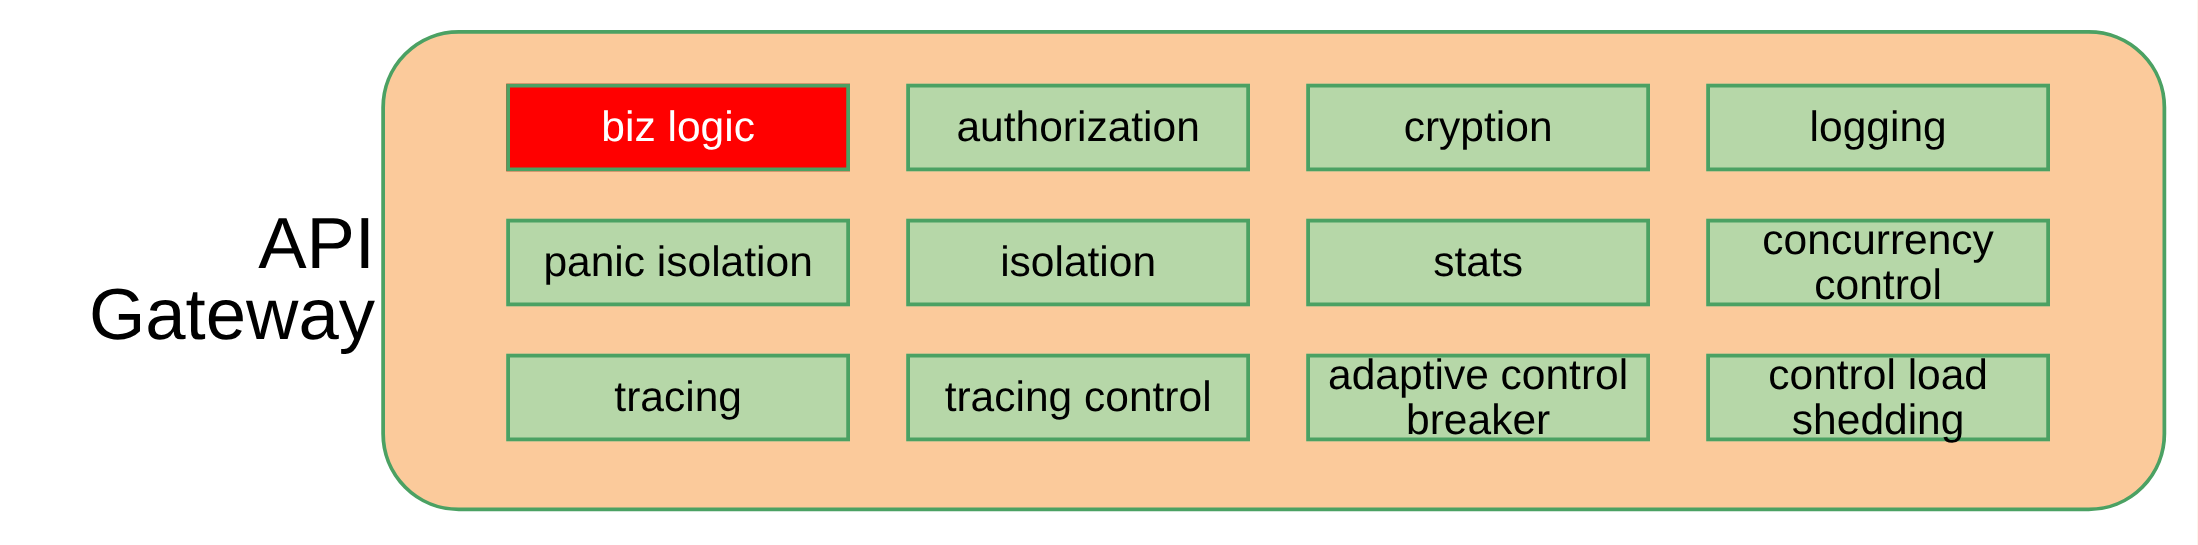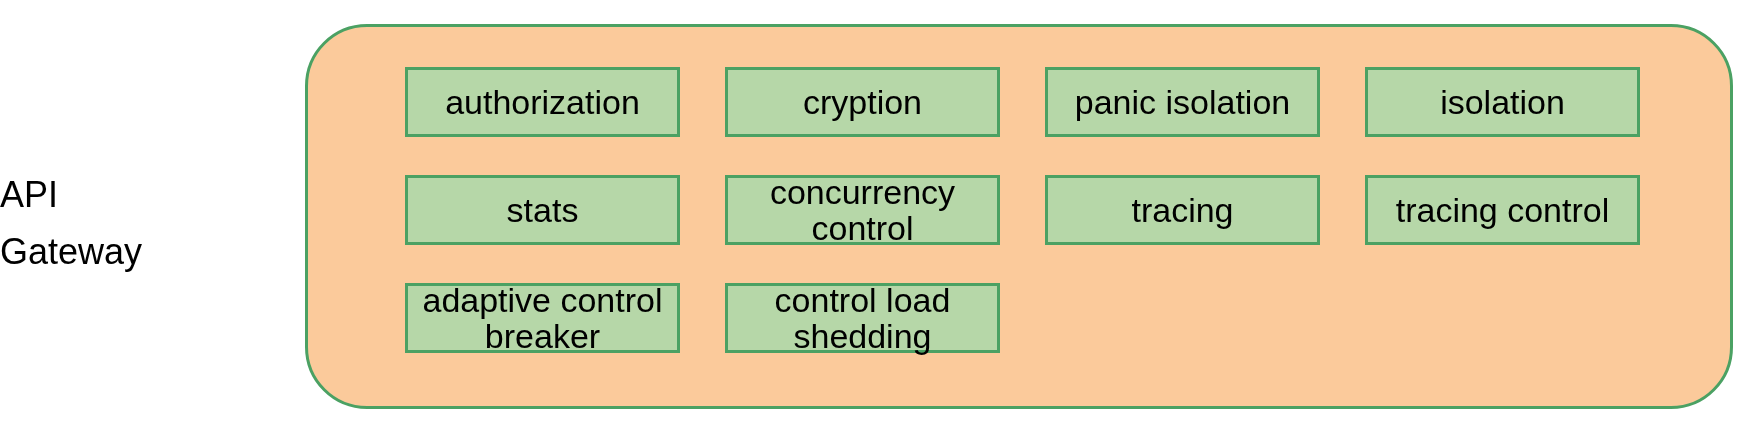--- a/index.html
+++ b/index.html
@@ -23,22 +23,22 @@
     width: 1758px;
     height: 436px;
     background: #ffffff;
     overflow: hidden;
   }
   .gateway-label {
     position: absolute;
     left: 0;
     top: 166px;
     width: 300px;
-    text-align: left;
-    font-size: 36px;
+    text-align: right;
+    font-size: 58px;
     line-height: 57px;
     color: var(--text-color);
     white-space: nowrap;
   }
   .gateway-container {
     position: absolute;
     left: 305px;
     top: 24px;
     width: 1428px;
     height: 385px;
@@ -83,22 +83,24 @@
 
 <div class="canvas">
 
   <div class="gateway-label">
     <div>API</div>
     <div>Gateway</div>
   </div>
 
   <div class="gateway-container">
     <div class="modules-grid" id="modules-grid">
+        <div class="module-box highlight">biz logic</div>
         <div class="module-box">authorization</div>
         <div class="module-box">cryption</div>
+        <div class="module-box">logging</div>
         <div class="module-box">panic isolation</div>
         <div class="module-box">isolation</div>
         <div class="module-box">stats</div>
         <div class="module-box">concurrency control</div>
         <div class="module-box">tracing</div>
         <div class="module-box">tracing control</div>
         <div class="module-box">adaptive control breaker</div>
         <div class="module-box">control load shedding</div>
       </div>
   </div>

